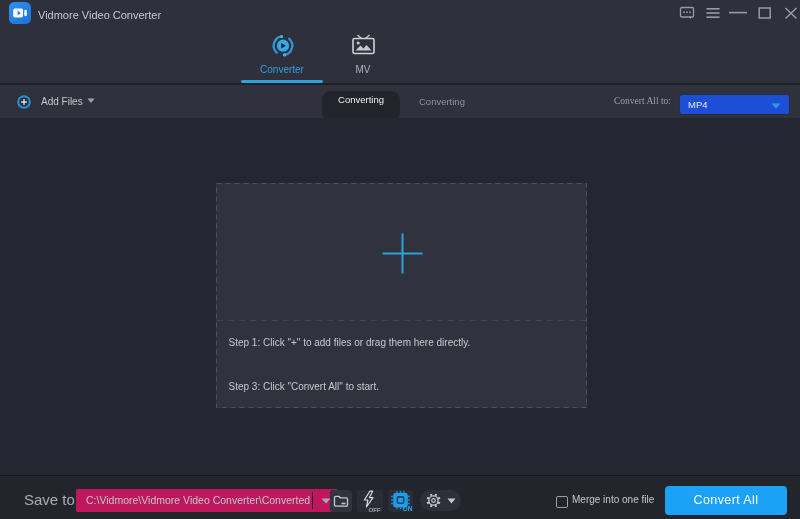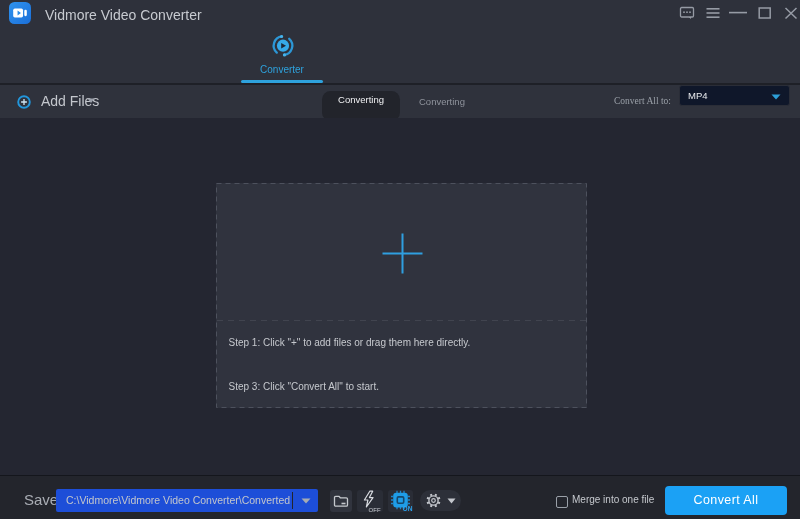--- a/index.html
+++ b/index.html
@@ -5,50 +5,50 @@
   * { margin:0; padding:0; box-sizing:border-box; }
   html,body { width:800px; height:519px; overflow:hidden; background:#242631;
     font-family:"Liberation Sans", sans-serif; }
   .abs { position:absolute; }
   #stage { position:relative; width:800px; height:519px; }
 
   
   #titlebar { left:0; top:0; width:800px; height:30px; background:#2e313b; }
   #appicon { left:8.5px; top:2px; width:22px; height:22px; border-radius:5.5px;
     background:linear-gradient(135deg,#2f93ef,#1b6fd8); }
-  #apptitle { left:45px; top:0; height:30px; line-height:30px; font-size:14px; color:#c7cad0; }
+  #apptitle { left:38px; top:0; height:30px; line-height:30px; font-size:11px; color:#c7cad0; }
 
   
   #navbar { left:0; top:30px; width:800px; height:55px; background:#2e313b; border-bottom:2px solid #1e2027; }
   .tab { position:absolute; top:0; width:80px; height:53px; text-align:center; }
   .tablabel { position:absolute; left:0; top:34px; width:100%; font-size:10px; color:#aeb2ba; }
   #tab-converter .tablabel { color:#2ea2dd; }
   #underline { left:241px; top:50px; width:82px; height:3px; border-radius:1.5px; background:#2ea2dd; }
 
   
   #toolbar { left:0; top:85px; width:800px; height:33px; background:#2f323c; }
-  #addfiles-label { left:41px; top:0; height:33px; line-height:33px; font-size:14px; color:#c4c7cd; }
+  #addfiles-label { left:41px; top:0; height:33px; line-height:33px; font-size:10px; color:#c4c7cd; }
   #converting-pill { left:322px; top:5.8px; width:78px; height:30px; border-radius:8.5px;
     background:#22242b; color:#f0f1f3; font-size:9.5px; line-height:17px; text-align:center; }
   #converted-lbl { left:419px; top:0; height:33px; line-height:33px; font-size:9.5px; color:#8f939c; }
   #convertallto { left:614px; top:0; height:33px; line-height:33px; font-size:9.5px; color:#9aa0a8;font-family:Liberation Serif, serif; }
-  #mp4box { left:679px; top:0; width:111px; height:20.5px; background:#0f172a; border-radius:3px; border:1px solid #2a2d37; }
+  #mp4box { left:679px; top:9px; width:111px; height:20.5px; background:#1d4ed8; border-radius:3px; border:1px solid #2a2d37; }
   #mp4box span { position:absolute; left:8px; top:0; line-height:20.5px; font-size:9.5px; color:#e8eaed; }
 
   
   #content { left:0; top:118px; width:800px; height:357px; background:#242631; }
   #dropzone { left:216px; top:65px; width:371px; height:225px; background:#30333e; }
   
   .step { position:absolute; left:12.5px; font-size:10px; color:#c6c9ce; }
 
   
   #bottombar { left:0; top:475px; width:800px; height:44px; background:#23252c;
     border-top:1px solid #14161c; }
   #saveto { left:24px; top:0; height:44px; line-height:48px; font-size:15px; color:#a9adb4; }
-  #pathbox { left:56px; top:13px; width:262px; height:23px; background:#1d4ed8; border-radius:2px; }
+  #pathbox { left:76px; top:13px; width:262px; height:23px; background:#be185d; border-radius:2px; }
   #pathbox span { position:absolute; left:10px; top:0; line-height:23px; font-size:10.5px; color:#c3c6cc; }
   .iconbtn { position:absolute; top:14px; width:22px; height:22px; border-radius:3px; }
   #gearpill { left:420px; top:14px; width:41px; height:21px; border-radius:10.5px; background:#2d3039; }
   #mergebox { left:556px; top:20px; width:12px; height:12px; border:1px solid #9aa0a8; border-radius:2px; }
   #mergelbl { left:572px; top:0; height:44px; line-height:48px; font-size:10px; color:#c6c9ce; }
   #convertbtn { left:665px; top:10px; width:122px; height:29px; background:#1ba1f5; border-radius:4px;
     color:#ffffff; font-size:12.5px; line-height:29px; text-align:center; letter-spacing:0.4px; }
 </style>
 </head>
 <body>
@@ -96,20 +96,29 @@
       <svg style="position:absolute;left:28px;top:3px" width="26" height="26" viewBox="0 0 26 26">
         <path d="M11.87 3.47 A 9.3 9.3 0 0 0 6.78 19.61" fill="none" stroke="#2c97d6" stroke-width="2.3" stroke-linecap="round"></path>
         <path d="M14.13 21.93 A 9.3 9.3 0 0 0 19.22 5.79" fill="none" stroke="#2c97d6" stroke-width="2.3" stroke-linecap="round"></path>
         <circle cx="11.55" cy="3.51" r="1.6" fill="#47b3ea"></circle>
         <circle cx="14.45" cy="21.89" r="1.6" fill="#47b3ea"></circle>
         <circle cx="13" cy="12.7" r="6.1" fill="#36a9e9"></circle>
         <path d="M11.2 9.9 L16 12.7 L11.2 15.5 Z" fill="#1d2636"></path>
       </svg>
       <div class="tablabel">Converter</div>
     </div>
+    <div class="tab" id="tab-mv" style="left:323px">
+      <svg style="position:absolute;left:29px;top:4px" width="23" height="21" viewBox="0 0 23 21">
+        <path d="M5.5 1 L9.5 4.5 M17.5 1 L13.5 4.5" stroke="#c6c9ce" stroke-width="1.4" fill="none"></path>
+        <rect x="1" y="4.5" width="21" height="15" rx="1.6" fill="none" stroke="#ced1d6" stroke-width="1.6"></rect>
+        <circle cx="6.2" cy="9" r="1.5" fill="#c6c9ce"></circle>
+        <path d="M3.5 16.5 L8.5 11.5 L11.5 14.5 L14.5 11 L19.5 16.5 Z" fill="#c6c9ce"></path>
+      </svg>
+      <div class="tablabel">MV</div>
+    </div>
     <div class="abs" id="underline"></div>
   </div>
 
   <div class="abs" id="toolbar">
     <svg class="abs" style="left:17px;top:9.5px;position:absolute" width="14" height="14" viewBox="0 0 14 14">
       <circle cx="7" cy="7" r="5.8" fill="none" stroke="#2196dc" stroke-width="1.9"></circle>
       <path d="M4.1 7 L9.9 7 M7 4.1 L7 9.9" stroke="#cfe6f5" stroke-width="1.3"></path>
     </svg>
     <div class="abs" id="addfiles-label">Add Files</div>
     <svg class="abs" style="left:86.5px;top:13px" width="8" height="5.5" viewBox="0 0 8 5.5">

